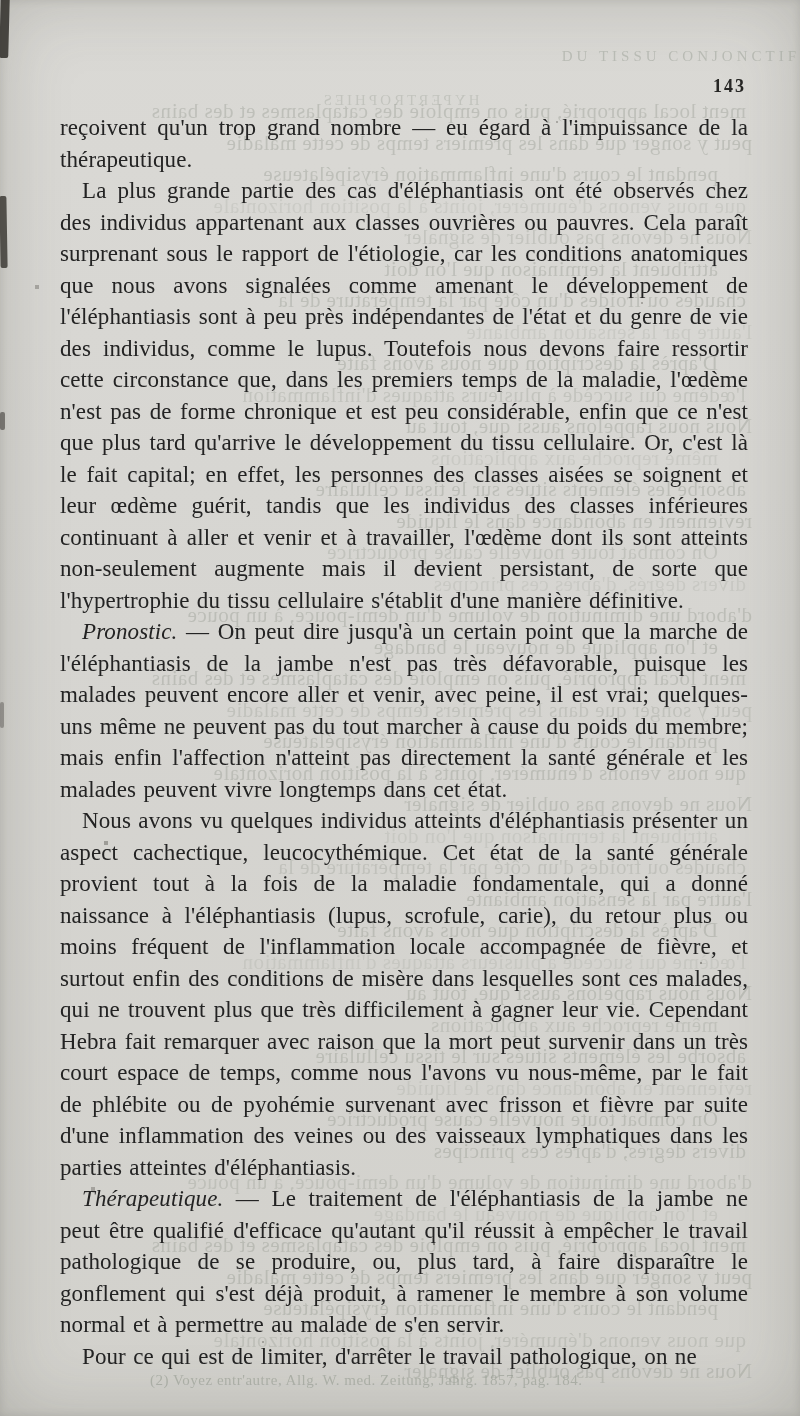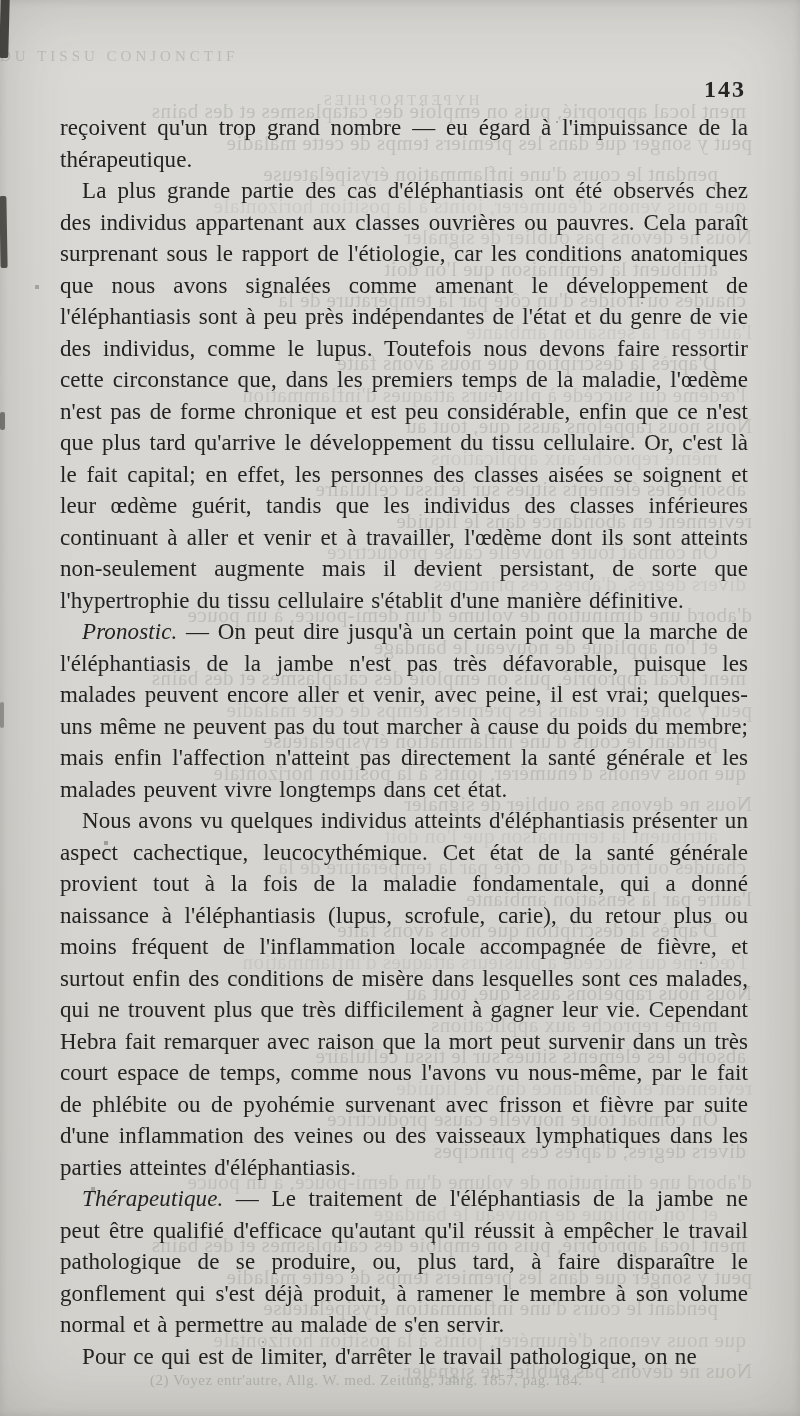--- a/index.html
+++ b/index.html
@@ -23,21 +23,21 @@
     letter-spacing:.5px;
     white-space:nowrap;overflow:hidden;height:1290px;
   }
   .bleed-line{height:31.5px;overflow:hidden;}
   .bleed-line:nth-child(3n){padding-left:34px;}
   .bleed-line:nth-child(3n+1){padding-left:6px;}
   .bleed-line:nth-child(4n){opacity:.55;}
   .bleed-line:nth-child(5n){opacity:.8;}
   .ghost-title{
     position:absolute;top:48px;left:0;width:100%;
-    text-align:left;color:#8f968b;opacity:.42;
+    text-align:right;color:#8f968b;opacity:.42;
     font-size:15px;letter-spacing:4px;filter:blur(.4px);
   }
   .ghost-subtitle{
     position:absolute;top:92px;left:0;width:100%;
     text-align:center;color:#8f968b;opacity:.30;
     font-size:15px;letter-spacing:3px;filter:blur(.5px);
     transform:scaleX(-1);
   }
   .ghost-footnote{
     position:absolute;top:1372px;left:150px;width:560px;
@@ -45,21 +45,21 @@
     letter-spacing:.5px;white-space:nowrap;
   }
   
   .header{position:absolute;top:76px;left:60px;right:54px;height:26px;}
   .running-title{
     position:absolute;left:0;right:0;text-align:center;
     font-size:17.5px;letter-spacing:3.5px;font-weight:600;color:#262624;
   }
   .page-number{
     position:absolute;right:0;top:0;
-    font-size:24px;letter-spacing:2px;font-weight:600;color:#262624;margin-left:24px;
+    font-size:18px;letter-spacing:2px;font-weight:600;color:#262624;margin-left:24px;
   }
   
   .text-block{
     position:absolute;top:112px;left:60px;width:688px;
     font-size:23px;line-height:31.5px;
     text-align:justify;word-spacing:1.5px;letter-spacing:.1px;
   }
   .para{margin:0;text-align:justify;text-align-last:left;}
   .para.indent{text-indent:22px;font-family:Liberation Serif, serif;}
   .para i{font-style:italic;}

